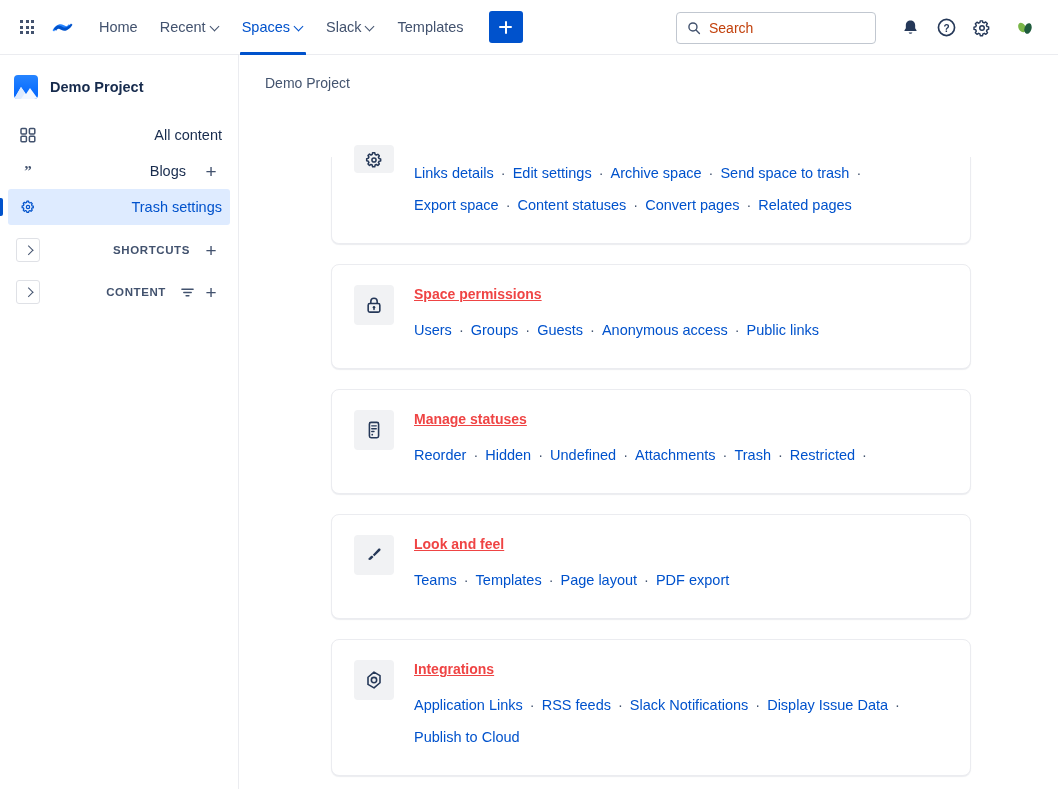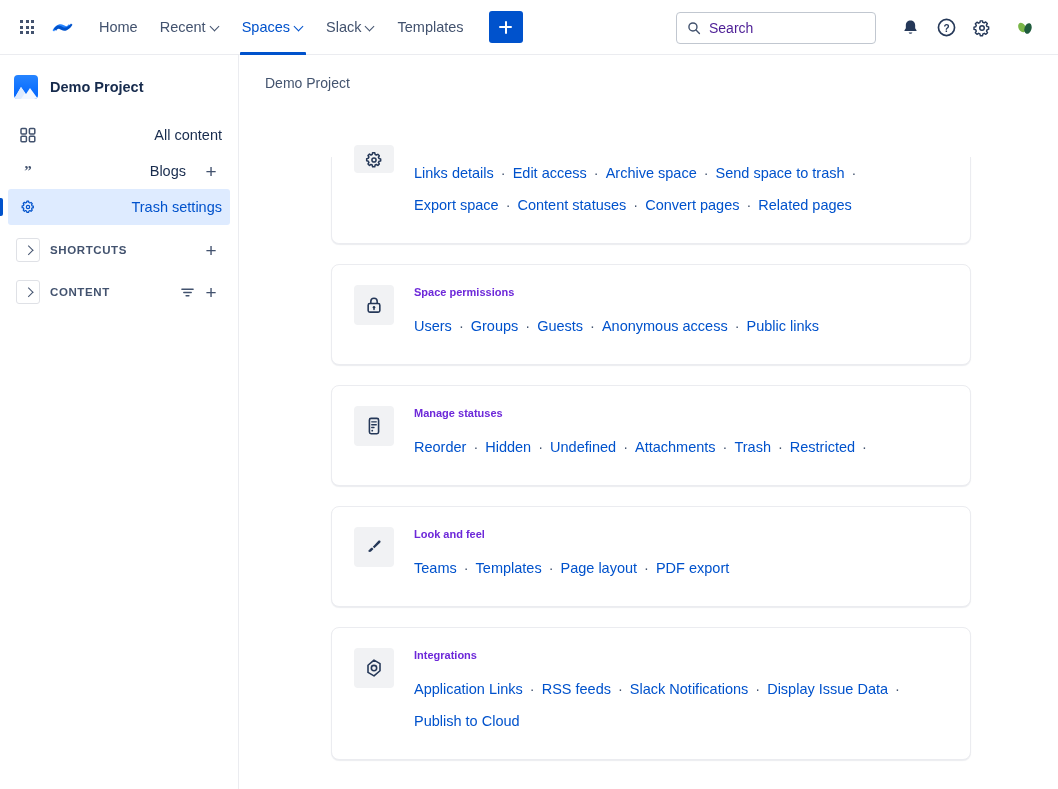--- a/index.html
+++ b/index.html
@@ -69,21 +69,21 @@
   .nav-right {
     position: absolute; right: 0; top: 0; height: 55px;
     display: flex; align-items: center; padding-right: 16px; gap: 4px;
   }
   .searchbox {
     width: 200px; height: 32px;
     border: 1.4px solid #C1C7D0; border-radius: 4px;
     display: flex; align-items: center; gap: 8px;
     padding: 0 10px; margin-right: 14px; cursor: text;
   }
-  .search-placeholder { font-size: 14px; color: #4c1d95; }
+  .search-placeholder { font-size: 14px; color: #c2410c; }
   .icon-btn {
     width: 32px; height: 32px; border-radius: 50%;
     display: flex; align-items: center; justify-content: center;
     cursor: pointer;
   }
   .avatar-btn { width: 34px; height: 34px; margin-left: 6px; }
 
   
   .sidebar {
     position: absolute; top: 55px; left: 0;
@@ -121,20 +121,21 @@
   }
   .side-plus {
     width: 22px; height: 22px; display: flex; align-items: center; justify-content: center;
     color: #42526E; font-size: 19px; line-height: 1; cursor: pointer;
   }
 
   .section-row {
     display: flex; align-items: center; gap: 10px;
     height: 34px; padding: 0 8px 0 8px; margin-top: 8px;
     cursor: pointer;
+    text-align: right;
   }
   .exp-btn {
     width: 24px; height: 24px; border: 1px solid #DFE1E6; border-radius: 3px;
     display: flex; align-items: center; justify-content: center;
     background: #fff; cursor: pointer; flex: 0 0 auto;
   }
   .chev-right { width: 7px; height: 7px; position: relative; }
   .chev-right::before {
     content: ""; position: absolute; left: 0; top: 0;
     width: 5.5px; height: 5.5px;
@@ -177,22 +178,23 @@
     margin-top: -1px;
   }
   .card-icon {
     width: 40px; height: 40px; flex: 0 0 auto;
     background: #F1F2F4; border-radius: 4px;
     display: flex; align-items: center; justify-content: center;
   }
   .card.clipped .card-icon { margin-top: -12px; height: 28px; align-items: flex-end; padding-bottom: 3px; overflow: hidden; }
   .card-body { flex: 1; padding-top: 1px; }
   .card-title {
-    font-size: 11px; font-weight: bold; color: #6d28d9;
+    font-size: 14px; font-weight: bold; color: #ef4444;
     margin-bottom: 12px;
+    text-decoration: underline;
   }
   .card.clipped .card-body { padding-top: 0; }
   .link-row {
     line-height: 32px;
     font-size: 14.5px;
   }
   .clink {
     color: #0052CC; cursor: pointer; text-decoration: none;
   }
   .sep { color: #44546F; padding: 0 7px; }
@@ -363,21 +365,21 @@
 
     <div class="card clipped">
       <div class="card-icon">
         <svg width="20" height="20" viewBox="0 0 24 24">
           <path d="M12 8.6a3.4 3.4 0 1 0 0 6.8 3.4 3.4 0 0 0 0-6.8zm0 5a1.6 1.6 0 1 1 0-3.2 1.6 1.6 0 0 1 0 3.2z" fill="#253858"></path>
           <path d="M20 13.3v-2.6l-2-.4a6 6 0 0 0-.7-1.6l1.1-1.7-1.8-1.8L14.9 6a6 6 0 0 0-1.6-.7l-.4-2h-2.6l-.4 2a6 6 0 0 0-1.6.7L6.6 4.9 4.8 6.7l1.1 1.7a6 6 0 0 0-.7 1.6l-2 .4v2.6l2 .4c.2.6.4 1.1.7 1.6l-1.1 1.7 1.8 1.8 1.7-1.1c.5.3 1 .5 1.6.7l.4 2h2.6l.4-2c.6-.2 1.1-.4 1.6-.7l1.7 1.1 1.8-1.8-1.1-1.7c.3-.5.5-1 .7-1.6z" fill="none" stroke="#253858" stroke-width="1.8" stroke-linejoin="round"></path>
         </svg>
       </div>
       <div class="card-body">
 
-        <div class="link-row"><span class="clink">Links details</span><span class="sep">·</span><span class="clink">Edit access</span><span class="sep">·</span><span class="clink">Archive space</span><span class="sep">·</span><span class="clink">Send space to trash</span><span class="sep">·</span></div>
+        <div class="link-row"><span class="clink">Links details</span><span class="sep">·</span><span class="clink">Edit settings</span><span class="sep">·</span><span class="clink">Archive space</span><span class="sep">·</span><span class="clink">Send space to trash</span><span class="sep">·</span></div>
         <div class="link-row"><span class="clink">Export space</span><span class="sep">·</span><span class="clink">Content statuses</span><span class="sep">·</span><span class="clink">Convert pages</span><span class="sep">·</span><span class="clink">Related pages</span></div>
       </div>
     </div>
 
     <div class="card">
       <div class="card-icon">
         <svg width="20" height="20" viewBox="0 0 24 24">
           <rect x="5" y="10.2" width="14" height="10.3" rx="2" fill="none" stroke="#253858" stroke-width="1.9"></rect>
           <path d="M8.2 10.2V7.6a3.8 3.8 0 0 1 7.6 0v2.6" fill="none" stroke="#253858" stroke-width="1.9"></path>
           <circle cx="12" cy="14.6" r="1.5" fill="#253858"></circle>

